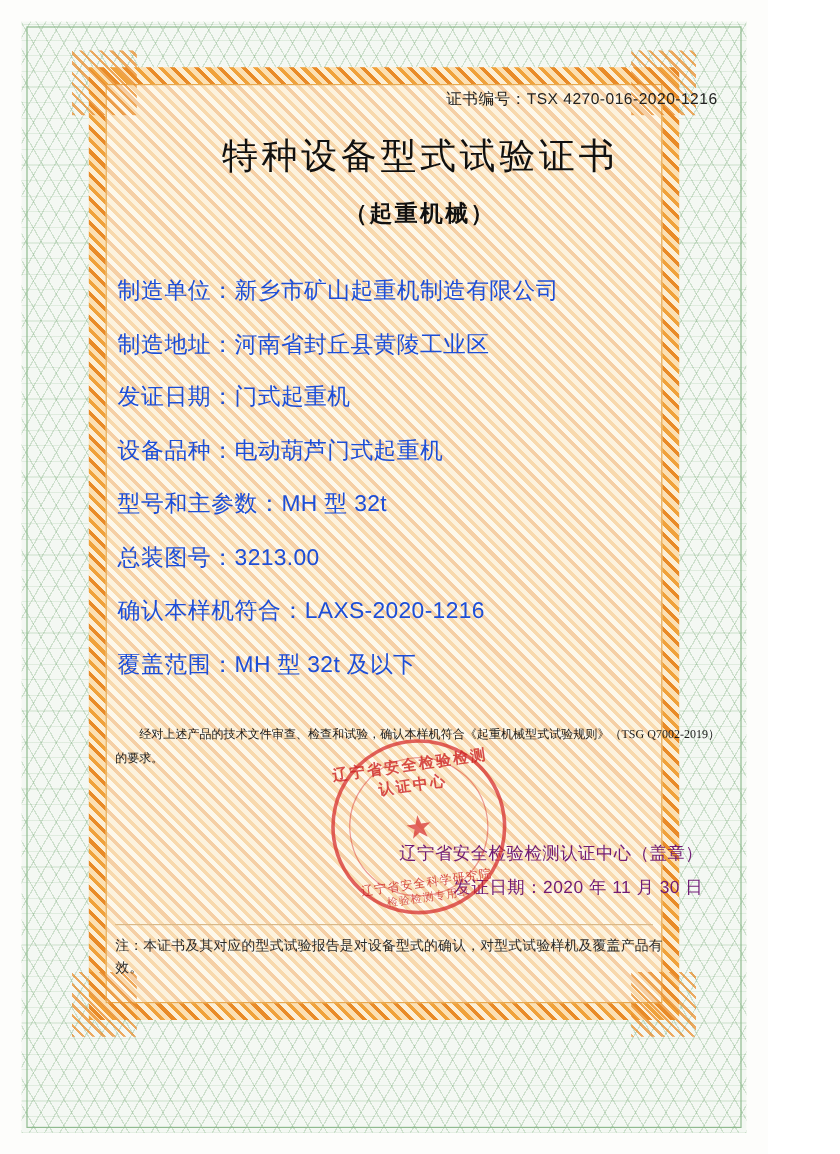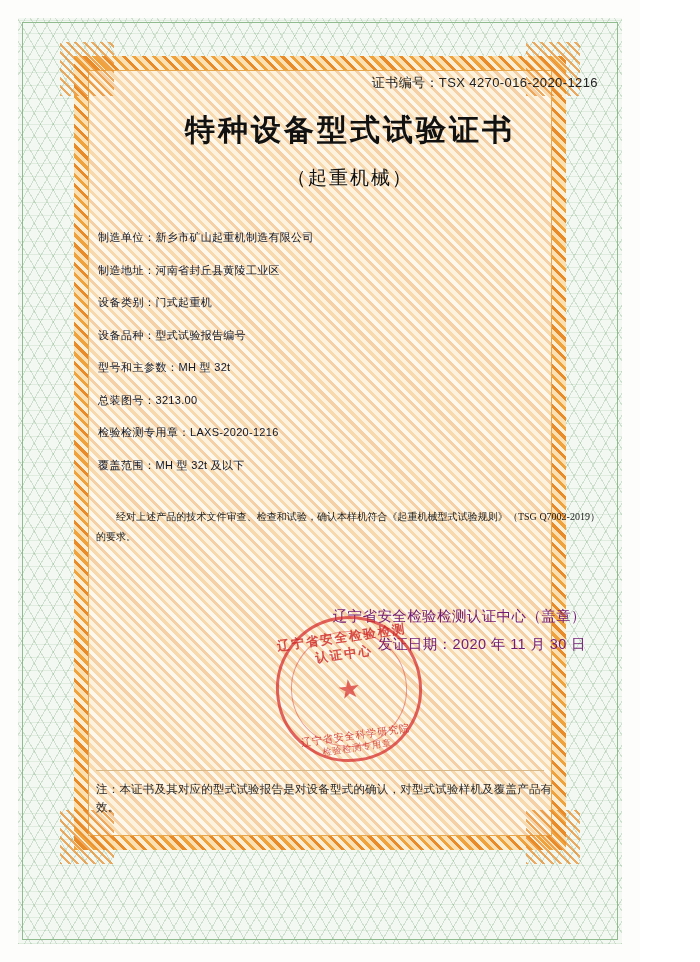--- a/index.html
+++ b/index.html
@@ -105,43 +105,43 @@
     letter-spacing: .4px;
     color: #222;
     padding-right: 6px;
     margin-top: 4px;
     margin-bottom: 18px;
   }
 
   .title-main {
     text-align: center;
     font-size: 30px;
-    font-weight: bold;
+    font-weight: normal;
     letter-spacing: 3px;
     color: #111;
     margin-top: 14px;
   }
   .title-sub {
     text-align: center;
     font-size: 19px;
-    font-weight: normal;
+    font-weight: bold;
     letter-spacing: 2px;
     color: #111;
     margin-top: 14px;
   }
 
   .fields {
     margin-top: 38px;
     padding-left: 2px;
   }
   .field-row {
-    font-size: 11px;
+    font-size: 19px;
     line-height: 1.5;
     margin-bottom: 16px;
-    color: #0f172a;
+    color: #1d4ed8;
     white-space: nowrap;
   }
   .field-label {
     letter-spacing: .5px;
   }
   .field-value {
     letter-spacing: .3px;
   }
 
   .body-para {
@@ -271,33 +271,33 @@
     <div class="title-sub">（起重机械）</div>
 
     <div class="fields">
       <div class="field-row">
         <span class="field-label">制造单位：</span><span class="field-value">新乡市矿山起重机制造有限公司</span>
       </div>
       <div class="field-row">
         <span class="field-label">制造地址：</span><span class="field-value">河南省封丘县黄陵工业区</span>
       </div>
       <div class="field-row">
-        <span class="field-label">设备类别：</span><span class="field-value">门式起重机</span>
-      </div>
-      <div class="field-row">
-        <span class="field-label">设备品种：</span><span class="field-value">型式试验报告编号</span>
+        <span class="field-label">发证日期：</span><span class="field-value">门式起重机</span>
+      </div>
+      <div class="field-row">
+        <span class="field-label">设备品种：</span><span class="field-value">电动葫芦门式起重机</span>
       </div>
       <div class="field-row">
         <span class="field-label">型号和主参数：</span><span class="field-value">MH 型 32t</span>
       </div>
       <div class="field-row">
         <span class="field-label">总装图号：</span><span class="field-value">3213.00</span>
       </div>
       <div class="field-row">
-        <span class="field-label">检验检测专用章：</span><span class="field-value">LAXS-2020-1216</span>
+        <span class="field-label">确认本样机符合：</span><span class="field-value">LAXS-2020-1216</span>
       </div>
       <div class="field-row">
         <span class="field-label">覆盖范围：</span><span class="field-value">MH 型 32t 及以下</span>
       </div>
     </div>
 
     <div class="body-para">经对上述产品的技术文件审查、检查和试验，确认本样机符合《起重机械型式试验规则》（TSG Q7002-2019）的要求。</div>
 
     <div class="sign-block">
       <div class="sign-line">辽宁省安全检验检测认证中心（盖章）</div>

